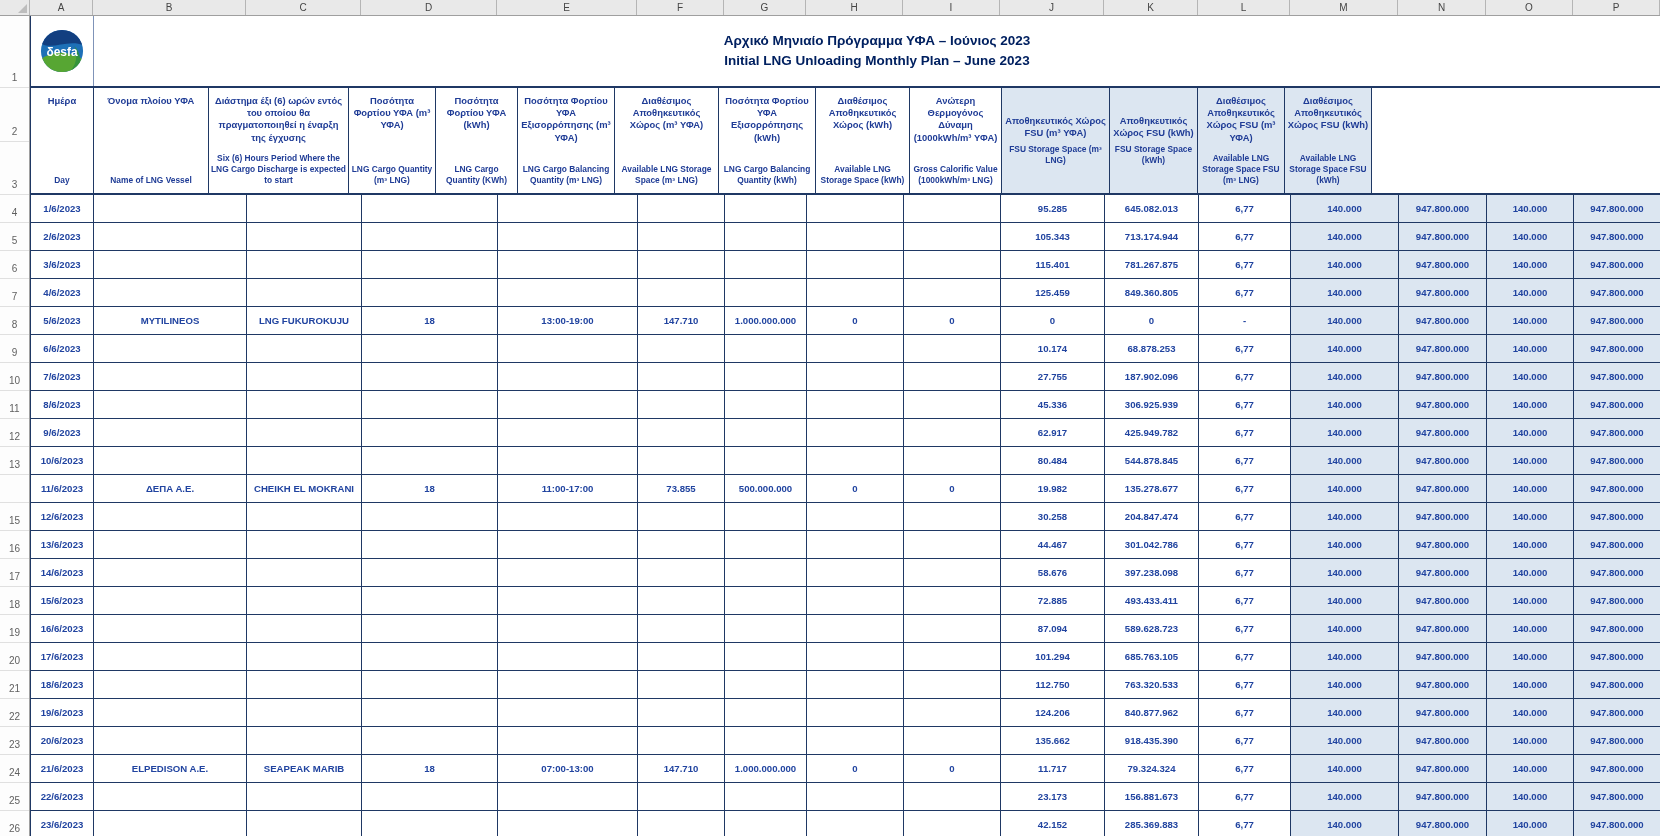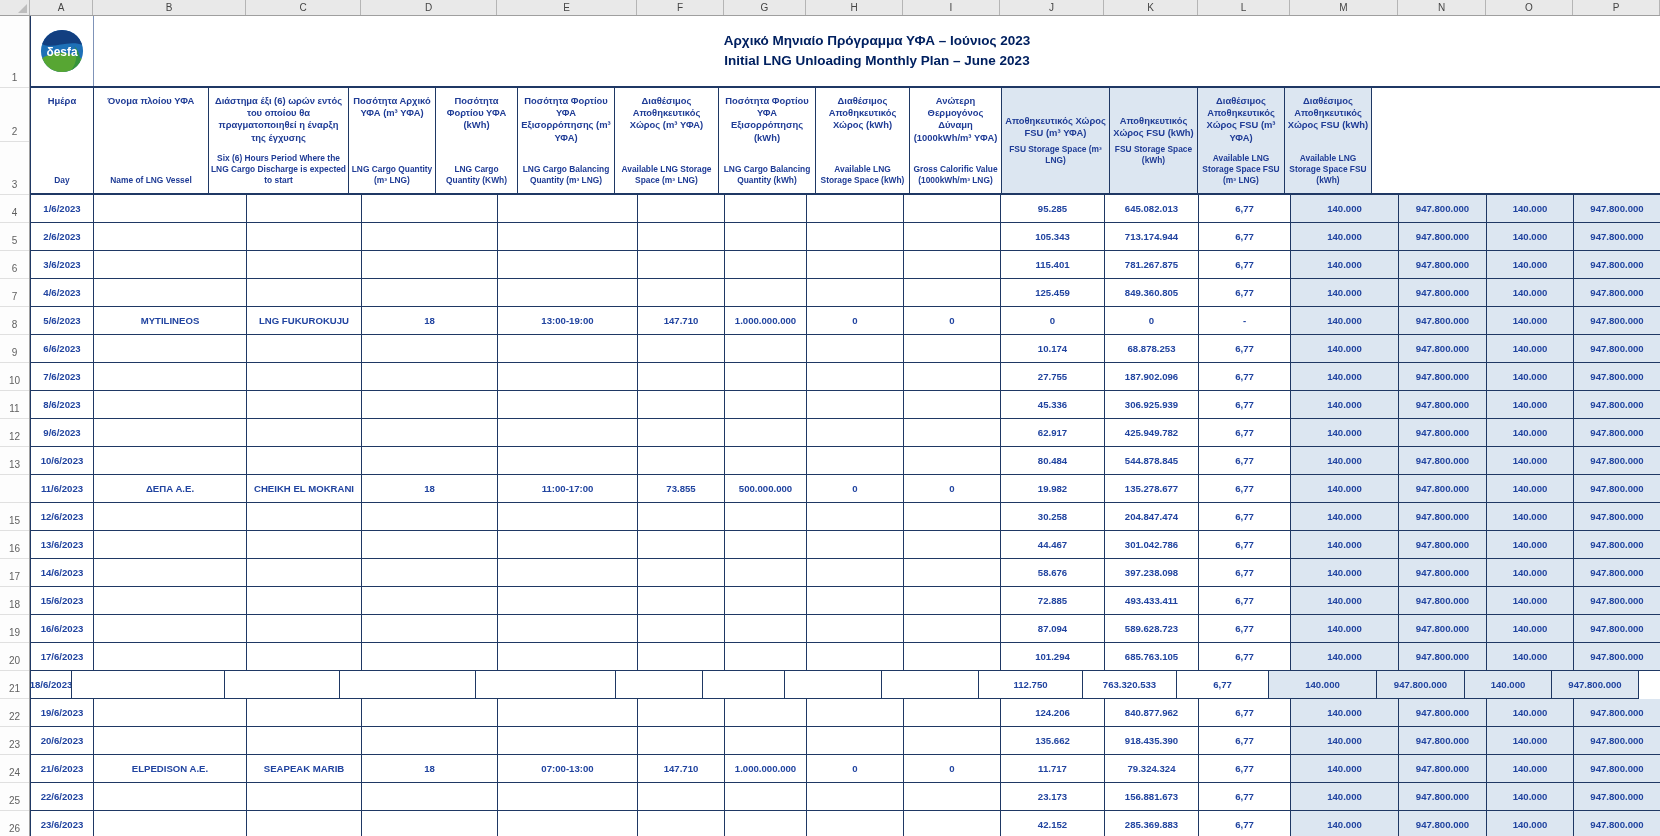--- a/index.html
+++ b/index.html
@@ -137,21 +137,21 @@
           </div>
           <div class="hcell" style="width: 115px; gap: 20px;">
             <div class="greek">Όνομα πλοίου ΥΦΑ</div>
             <div class="english">Name of LNG Vessel</div>
           </div>
           <div class="hcell" style="width: 140px;">
             <div class="greek">Διάστημα έξι (6) ωρών εντός του οποίου θα πραγματοποιηθεί η έναρξη της έγχυσης</div>
             <div class="english">Six (6) Hours Period Where the LNG Cargo Discharge is expected to start</div>
           </div>
           <div class="hcell" style="width: 87px;">
-            <div class="greek">Ποσότητα Αρχικό ΥΦΑ (m³ ΥΦΑ)</div>
+            <div class="greek">Ποσότητα Φορτίου ΥΦΑ (m³ ΥΦΑ)</div>
             <div class="english">LNG Cargo Quantity (m³ LNG)</div>
           </div>
           <div class="hcell" style="width: 82px;">
             <div class="greek">Ποσότητα Φορτίου ΥΦΑ (kWh)</div>
             <div class="english">LNG Cargo Quantity (KWh)</div>
           </div>
           <div class="hcell" style="width: 97px;">
             <div class="greek">Ποσότητα Φορτίου ΥΦΑ Εξισορρόπησης (m³ ΥΦΑ)</div>
             <div class="english">LNG Cargo Balancing Quantity (m³ LNG)</div>
           </div>
@@ -491,21 +491,21 @@
             <div class="dcell" style="width: 97px;"></div>
             <div class="dcell" style="width: 104px;">101.294</div>
             <div class="dcell" style="width: 94px;">685.763.105</div>
             <div class="dcell" style="width: 92px;">6,77</div>
             <div class="dcell fsu" style="width: 108px;">140.000</div>
             <div class="dcell fsu" style="width: 88px;">947.800.000</div>
             <div class="dcell fsu" style="width: 87px;">140.000</div>
             <div class="dcell fsu" style="width: 87px;">947.800.000</div>
           </div>
           <div class="drow">
-            <div class="dcell" style="width: 41px; text-align: right;">18/6/2023</div>
+            <div class="dcell" style="width: 63px; text-align: right;">18/6/2023</div>
             <div class="dcell" style="width: 153px;"></div>
             <div class="dcell" style="width: 115px;"></div>
             <div class="dcell" style="width: 136px;"></div>
             <div class="dcell" style="width: 140px;"></div>
             <div class="dcell" style="width: 87px;"></div>
             <div class="dcell" style="width: 82px;"></div>
             <div class="dcell" style="width: 97px;"></div>
             <div class="dcell" style="width: 97px;"></div>
             <div class="dcell" style="width: 104px;">112.750</div>
             <div class="dcell" style="width: 94px;">763.320.533</div>

